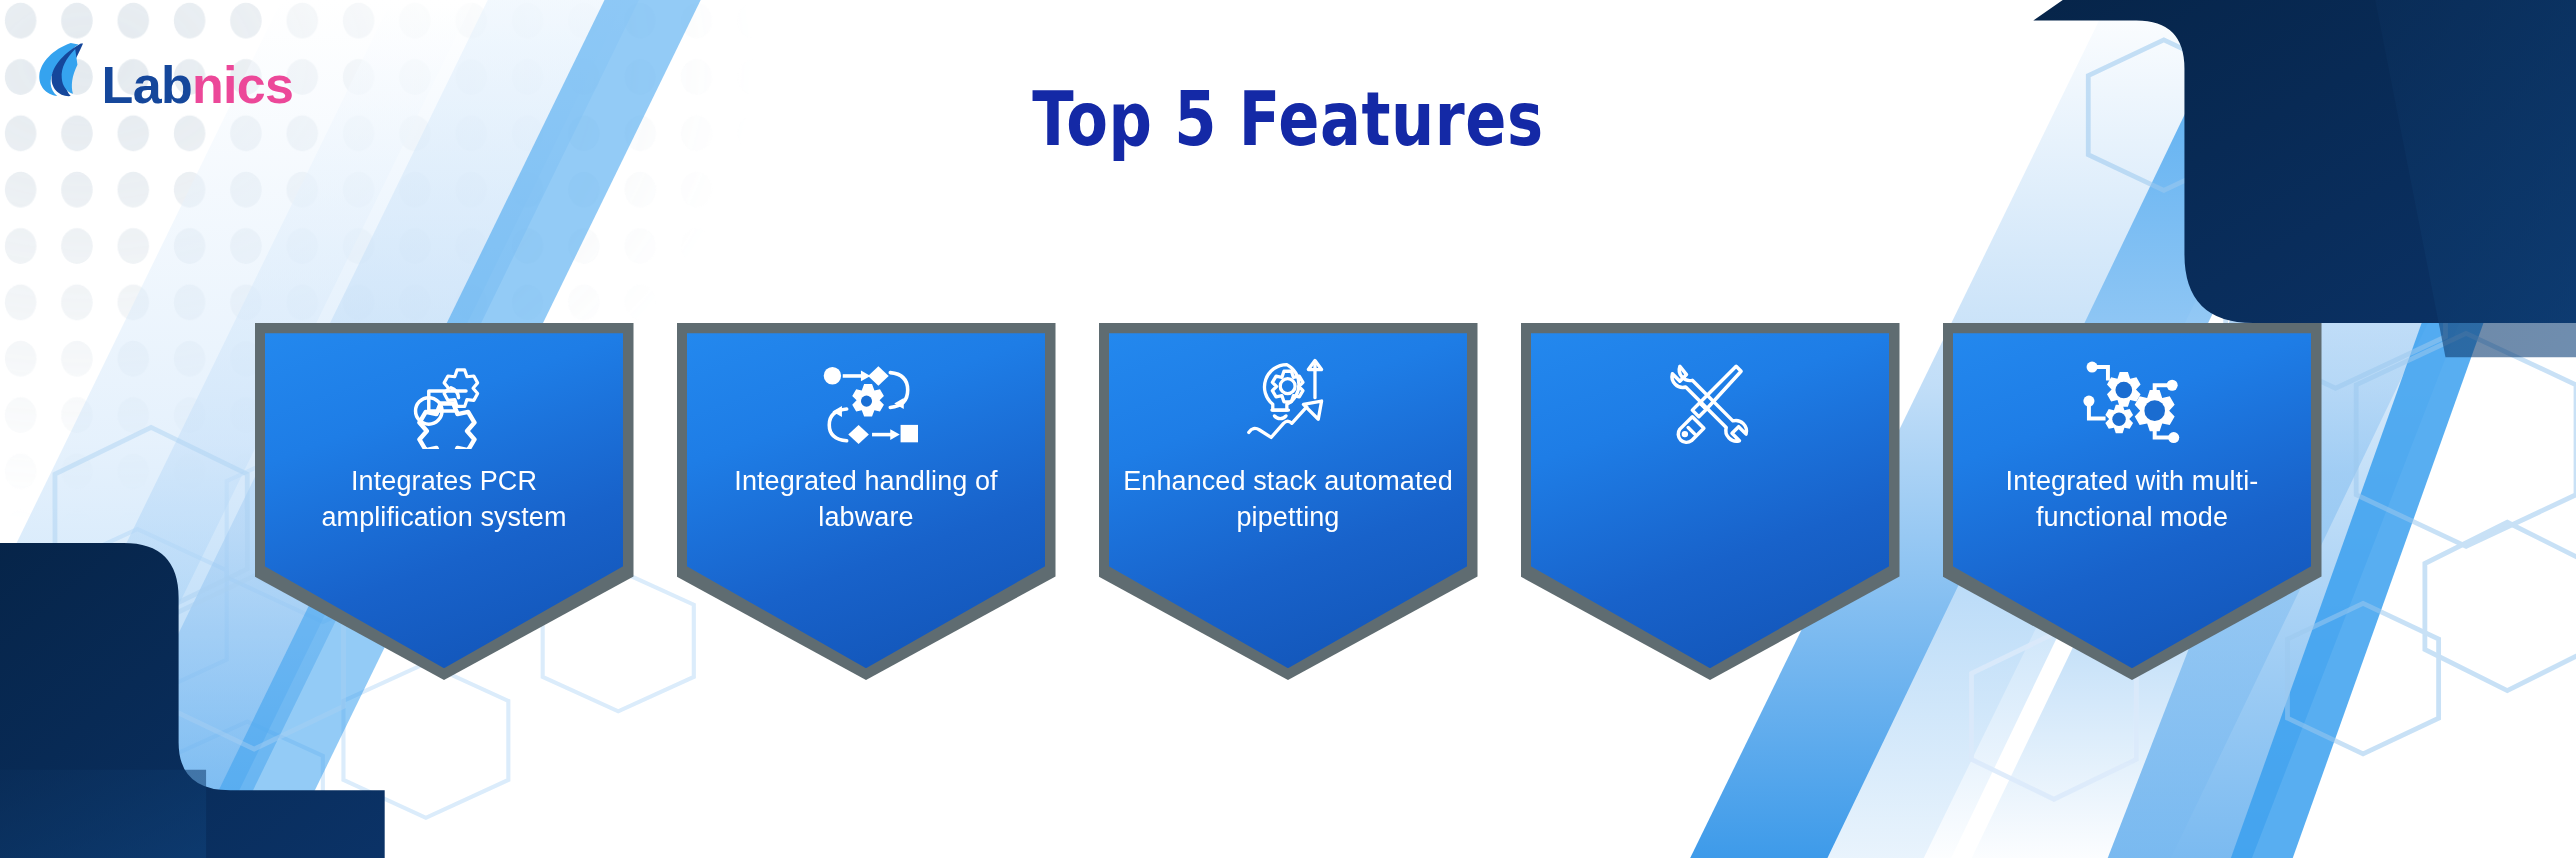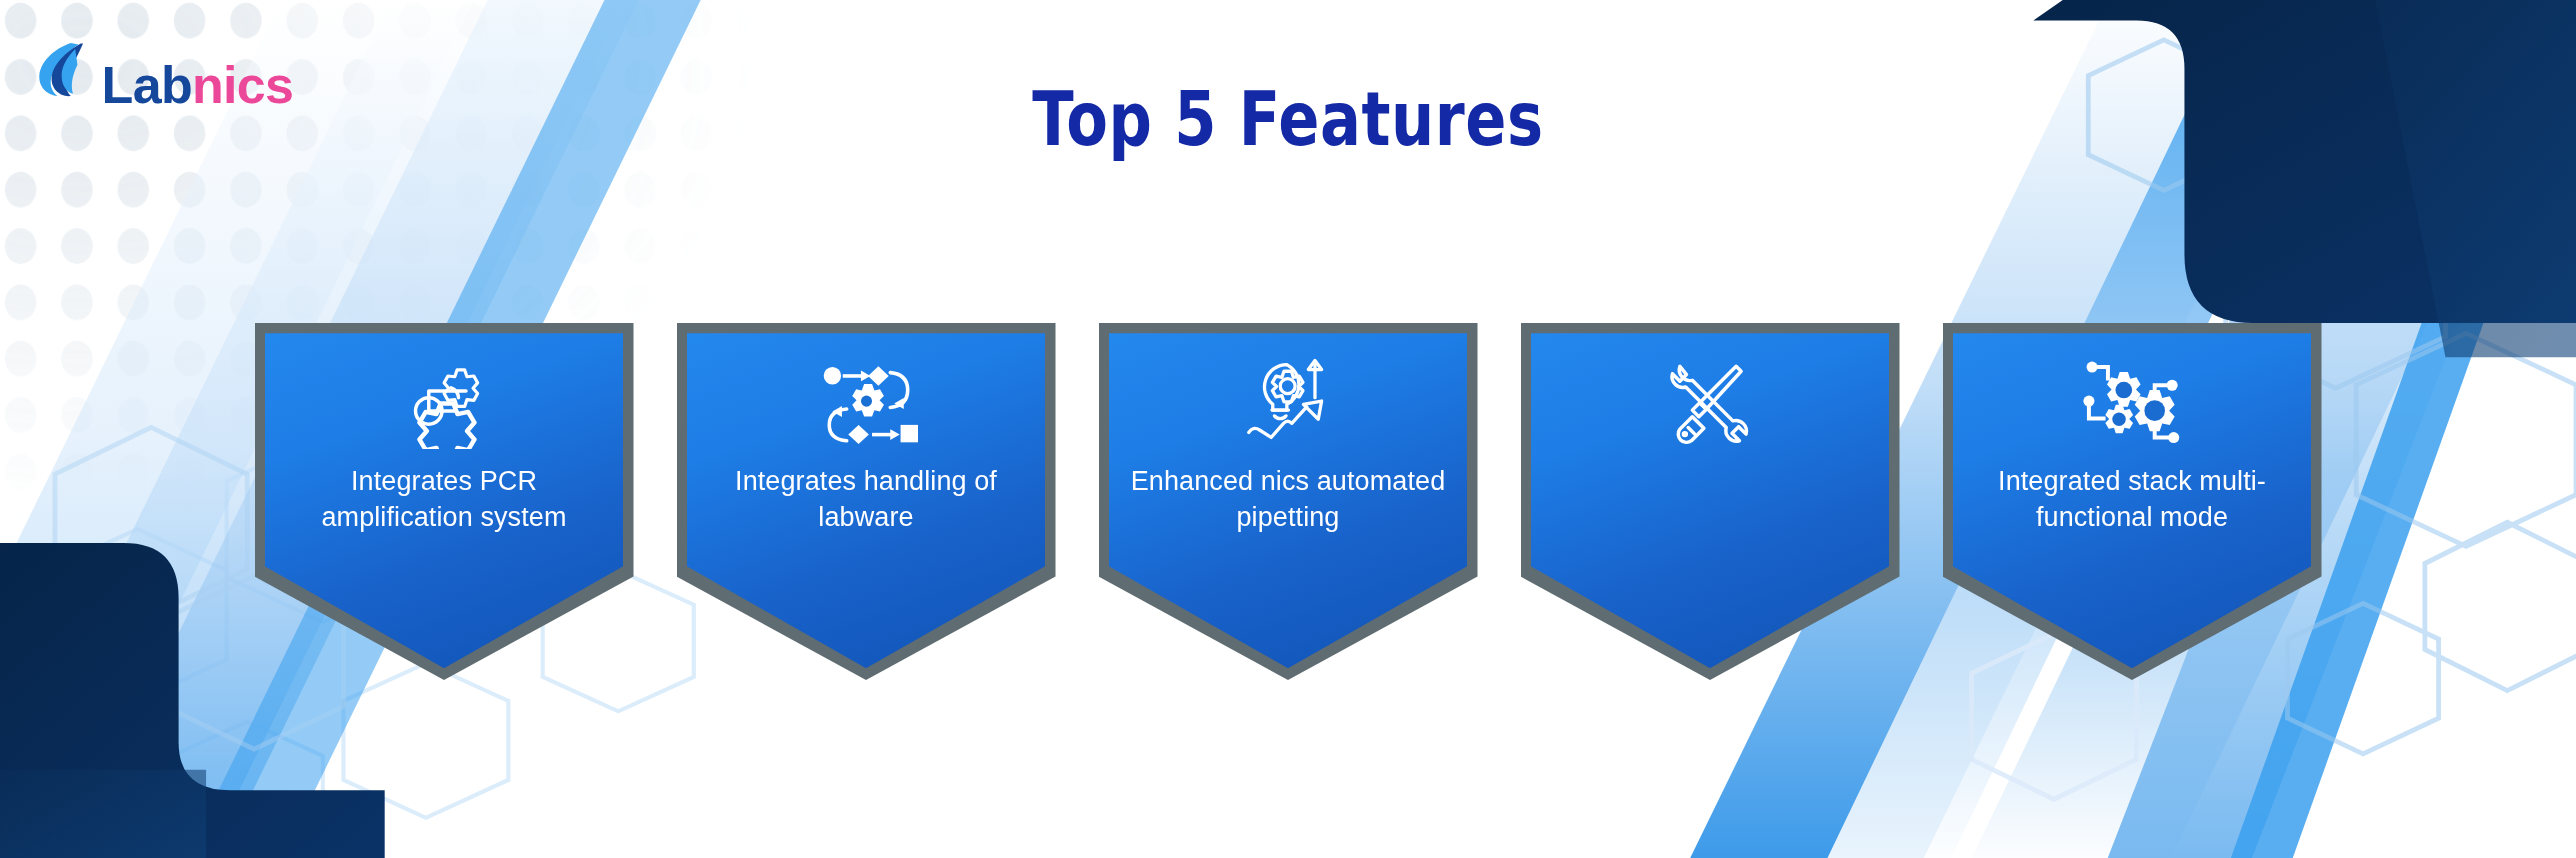--- a/index.html
+++ b/index.html
@@ -246,41 +246,41 @@
           </g>
           <circle cx="65" cy="52" r="7" fill="#1a6fd4" stroke="none"></circle>
           <path d="M40 62 q-22 2 -22 20 q0 18 22 20" fill="none" stroke-width="4.5" stroke-linecap="round"></path>
           <polygon points="34,58 22,65 34,72" stroke="none"></polygon>
           <polygon points="55,82 68,94 55,106 42,94" stroke="none"></polygon>
           <rect x="72" y="92" width="26" height="4.5" stroke="none"></rect>
           <polygon points="95,87.5 107,94.2 95,101" stroke="none"></polygon>
           <rect x="108" y="82" width="22" height="22" stroke="none"></rect>
         </svg>
       </div>
-      <div class="badge-label">Integrates handling of labware</div>
+      <div class="badge-label">Integrated handling of labware</div>
     </div>
   </div>
 
   <div class="badge">
     <div class="badge-frame"></div>
     <div class="badge-inner">
       <div class="badge-icon">
         <svg viewBox="0 0 120 110" fill="none" stroke="#ffffff" stroke-width="4" stroke-linejoin="round" stroke-linecap="round">
           <path d="M58 8 a27 27 0 0 0 -17 48 l0 7 l17 0 0 -7 a27 27 0 0 0 0 -48 z"></path>
           <path d="M40 63 l20 0"></path>
           <path d="M43 70 a9 9 0 0 0 14 0"></path>
           <path d="M45 22 l7 1.5 2.5-7.5 9 0 2.5 7.5 7-1.5 4.5 7.5 -5 5 5 5 -4.5 7.5 -7-1.5 -2.5 7.5 -9 0 -2.5-7.5 -7 1.5 -4.5-7.5 5-5 -5-5 z"></path>
           <circle cx="59" cy="34" r="9"></circle>
           <path d="M92 48 l0 -40"></path>
           <polygon points="84,14 92,3 100,14"></polygon>
           <path d="M12 90 q5 -8 13 -3 l14 9 l15 -17 q5 -5 10 0 l18 -20"></path>
           <polygon points="78,56 100,52 96,74"></polygon>
         </svg>
       </div>
-      <div class="badge-label">Enhanced nics automated pipetting</div>
+      <div class="badge-label">Enhanced stack automated pipetting</div>
     </div>
   </div>
 
   <div class="badge">
     <div class="badge-frame"></div>
     <div class="badge-inner">
       <div class="badge-icon">
         <svg viewBox="0 0 110 110" fill="none" stroke="#ffffff" stroke-width="4.2" stroke-linejoin="round" stroke-linecap="round">
 
           <path d="M18 10 a13 13 0 0 0 15 17 L82 76 a13 13 0 0 1 16 16 l-9 -9 -8 8 9 9 a13 13 0 0 1 -16 -16 L25 35 a13 13 0 0 1 -16 -16 l9 9 8 -8 z"></path>
@@ -322,18 +322,18 @@
 
           <g stroke="none">
             <path d="M74 46 l9.5 2.1 3.3-10 12.4 0 3.3 10 9.5-2.1 6.2 10.7 -6.9 7.4 6.9 7.4 -6.2 10.7 -9.5-2.1 -3.3 10 -12.4 0 -3.3-10 -9.5 2.1 -6.2-10.7 6.9-7.4 -6.9-7.4 z"></path>
           </g>
           <circle cx="93" cy="64" r="13" fill="#1a6cd0" stroke="none"></circle>
 
           <path d="M93 78 L93 98 L112 98" fill="none" stroke-width="5"></path>
           <circle cx="117" cy="98" r="7" stroke="none"></circle>
         </svg>
       </div>
-      <div class="badge-label">Integrated stack multi-functional mode</div>
+      <div class="badge-label">Integrated with multi-functional mode</div>
     </div>
   </div>
 
 </div>
 
 
 </body></html>

